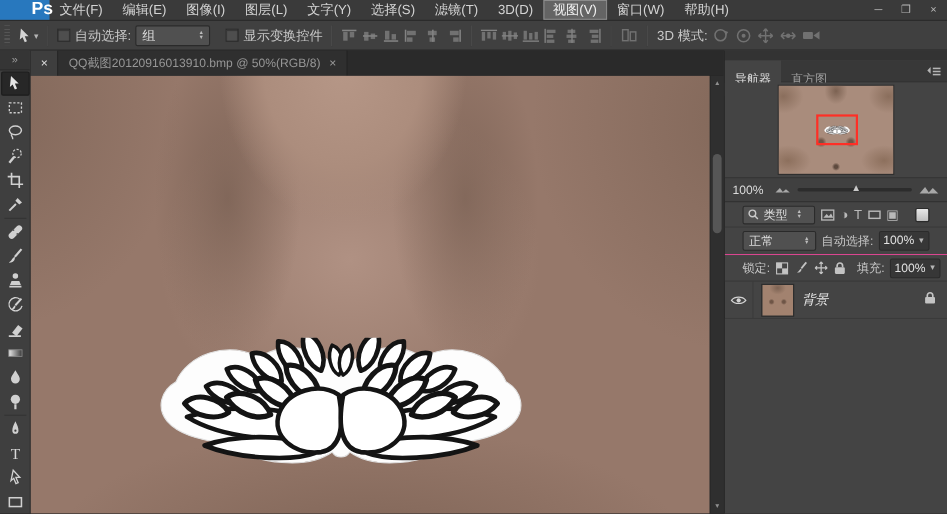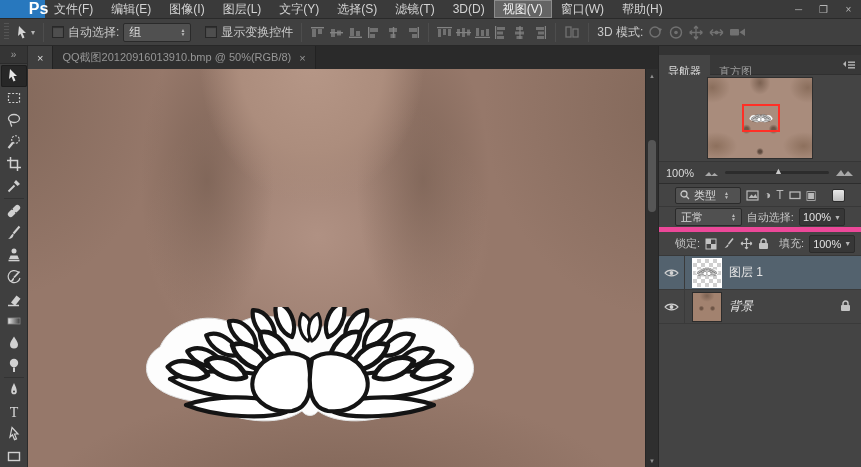--- a/index.html
+++ b/index.html
@@ -94,21 +94,21 @@
   .nav-footer { height:23px; display:flex; align-items:center; gap:6px; padding:0 7px; background:#404040; border-top:1px solid #363636; border-bottom:1px solid #2d2d2d; }
   .nav-zoom { color:#dadada; min-width:32px; }
   .slider-track { flex:1; height:3px; background:#2c2c2c; border-radius:2px; position:relative; }
   .slider-thumb { position:absolute; left:47%; top:-5px; color:#c9c9c9; font-size:9px; }
   
   .lp-row { display:flex; align-items:center; gap:5px; padding:0 16px; background:#444; }
   .lp-filter { height:23px; border-bottom:1px solid #383838; }
   .filter-well { display:flex; align-items:center; gap:4px; width:66px; height:17px; background:#515151; border:1px solid #2b2b2b; border-radius:2px; padding:0 4px; color:#dcdcdc; }
   .filt-icn { color:#b9b9b9; font-size:12px; display:flex; align-items:center; }
   .toggle-sw { margin-left:auto; width:13px; height:13px; background:linear-gradient(#e8e8e8,#bdbdbd); border:1px solid #2b2b2b; border-radius:2px; }
-  .lp-blend { height:25px; border-bottom:5px solid #ec4899; }
+  .lp-blend { height:25px; border-bottom:1px solid #ec4899; }
   .dd-blend { width:92px; height:18px; }
   .plabel { color:#c6c6c6; white-space:nowrap; }
   .value-well { display:flex; align-items:center; height:18px; background:#373737; border:1px solid #2b2b2b; border-radius:2px; padding:0 3px; color:#e2e2e2; }
   .well-arrow { font-size:7px; color:#b5b5b5; margin-left:3px; }
   .lp-lock { height:24px; border-bottom:1px solid #383838; }
   .lock-icn { display:flex; align-items:center; color:#c3c3c3; }
   
   .layer-row { display:flex; align-items:center; height:34px; border-bottom:1px solid #3a3a3a; }
   .layer-row.selected { background:#53626e; }
   .eye-cell { width:26px; align-self:stretch; display:flex; align-items:center; justify-content:center; border-right:1px solid #3a3a3a; }
@@ -593,36 +593,20 @@
             </svg>
           </span>
         <span style="flex:1"></span>
         <span class="plabel">填充:</span>
         <div class="value-well">
           <span>100%</span>
           <span class="well-arrow">▼</span>
         </div>
       </div>
 
-      <div class="layer-row selected">
-        <div class="eye-cell">
-          <svg width="15" height="10">
-              <path d="M1 5C4 1.2 11 1.2 14 5C11 8.8 4 8.8 1 5z" fill="none" stroke="#d2d2d2" stroke-width="1.2"></path>
-              <circle cx="7.5" cy="5" r="1.9" fill="#d2d2d2"></circle>
-            </svg>
-        </div>
-        <div class="layer-thumb">
-          <div class="thumb-checker">
-            <svg width="24" height="9" viewBox="0 0 340 122">
-                <use href="#wings-all"></use>
-              </svg>
-          </div>
-        </div>
-        <span class="layer-name">图层 1</span>
-      </div>
 
       <div class="layer-row">
         <div class="eye-cell">
           <svg width="15" height="10">
               <path d="M1 5C4 1.2 11 1.2 14 5C11 8.8 4 8.8 1 5z" fill="none" stroke="#d2d2d2" stroke-width="1.2"></path>
               <circle cx="7.5" cy="5" r="1.9" fill="#d2d2d2"></circle>
             </svg>
         </div>
         <div class="layer-thumb">
             <div class="thumb-skin"></div>

